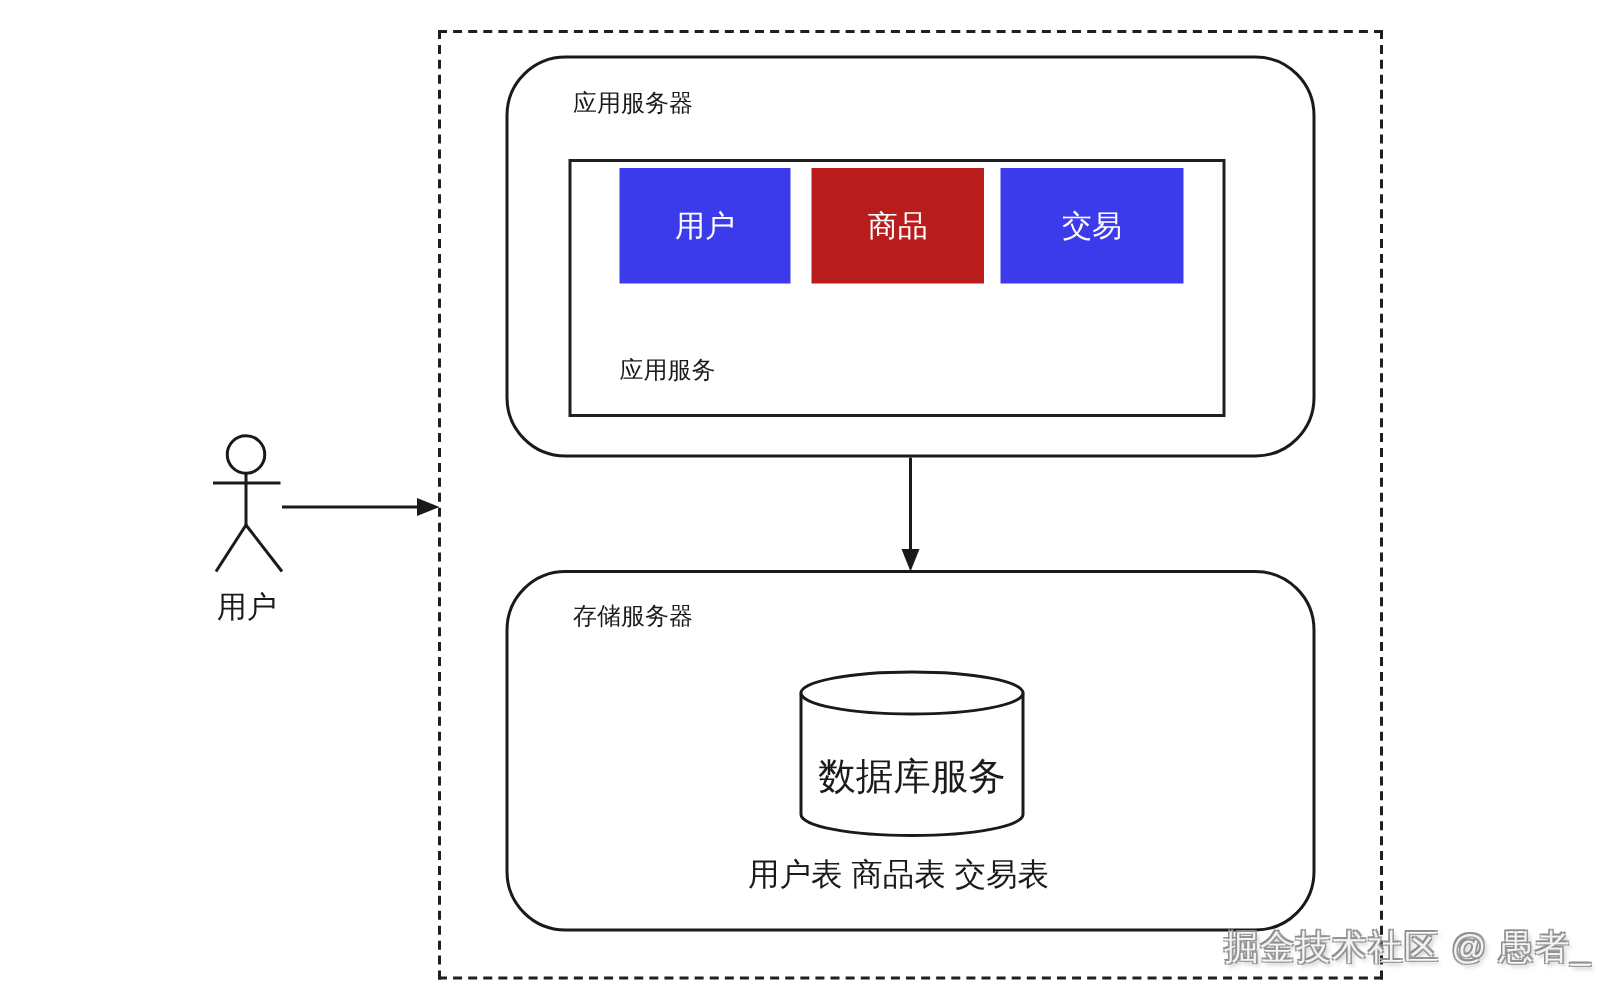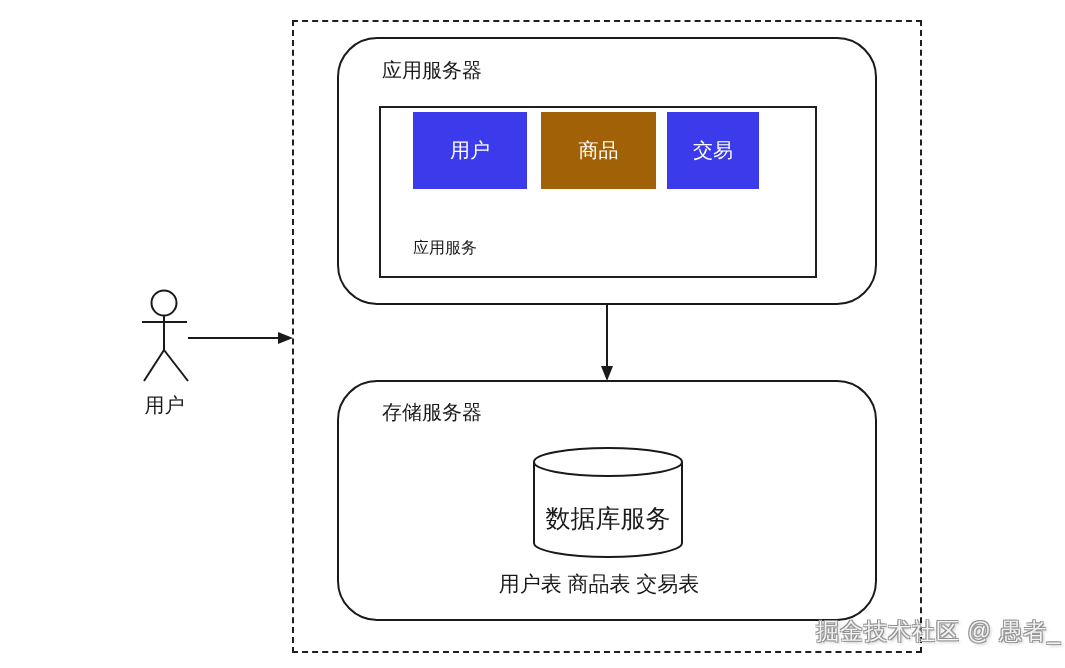--- a/index.html
+++ b/index.html
@@ -23,21 +23,21 @@
   
   .server-box {
     border: 2px solid #1a1a1a;
     border-radius: 40px;
     background: #ffffff;
   }
   .app-server { left: 337px; top: 37px; width: 540px; height: 268px; }
   .storage-server { left: 337px; top: 380px; width: 540px; height: 241px; }
 
   .server-title {
-    font-size: 20px;
+    font-size: 16px;
     line-height: 26px;
     white-space: nowrap;
   }
   .app-server-title { left: 382px; top: 57px; }
   .storage-server-title { left: 382px; top: 399px; text-align: center; }
 
   
   .service-box {
     left: 379px; top: 106px; width: 438px; height: 172px;
     border: 2px solid #1f1f1f;
@@ -52,21 +52,21 @@
   
   .module {
     top: 112px; height: 77px;
     color: #ffffff;
     font-size: 20px;
     display: flex; align-items: center; justify-content: center;
     text-align: center;
   }
   .module-user   { left: 413px; width: 114px; }
   .module-product{ left: 541px; width: 115px; }
-  .module-trade  { left: 667px; width: 92px; }
+  .module-trade  { left: 667px; width: 122px; }
 
   
   .cylinder-svg { left: 532px; top: 446px; }
   .db-label {
     left: 532px; top: 506px; width: 152px;
     text-align: center;
     font-size: 25px; line-height: 24px;
     white-space: nowrap;
   }
   .tables-label {
@@ -107,21 +107,21 @@
 <body>
 
 <div class="abs boundary"></div>
 
 <div class="abs server-box app-server"></div>
 <div class="abs server-title app-server-title">应用服务器</div>
 
 <div class="abs service-box"></div>
 
 <div class="abs module module-user" style="background-color: rgb(59, 59, 235);">用户</div>
-<div class="abs module module-product" style="background-color: #a16207; text-align: center;">商品</div>
+<div class="abs module module-product" style="background-color: #b91c1c; text-align: center;">商品</div>
 <div class="abs module module-trade" style="background-color: rgb(59, 59, 235);">交易</div>
 
 <div class="abs service-label">应用服务</div>
 
 <svg class="abs v-arrow-svg" width="22" height="80" viewBox="0 0 22 80">
   <line x1="11" y1="1" x2="11" y2="66" stroke="#1a1a1a" stroke-width="2"></line>
   <polygon points="5,62 11,77 17,62" fill="#1a1a1a"></polygon>
 </svg>
 
 <div class="abs server-box storage-server"></div>

